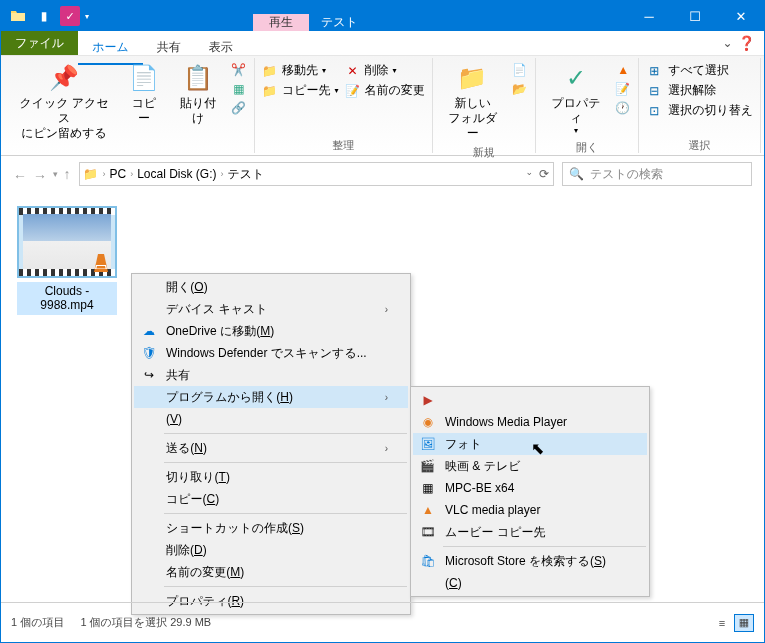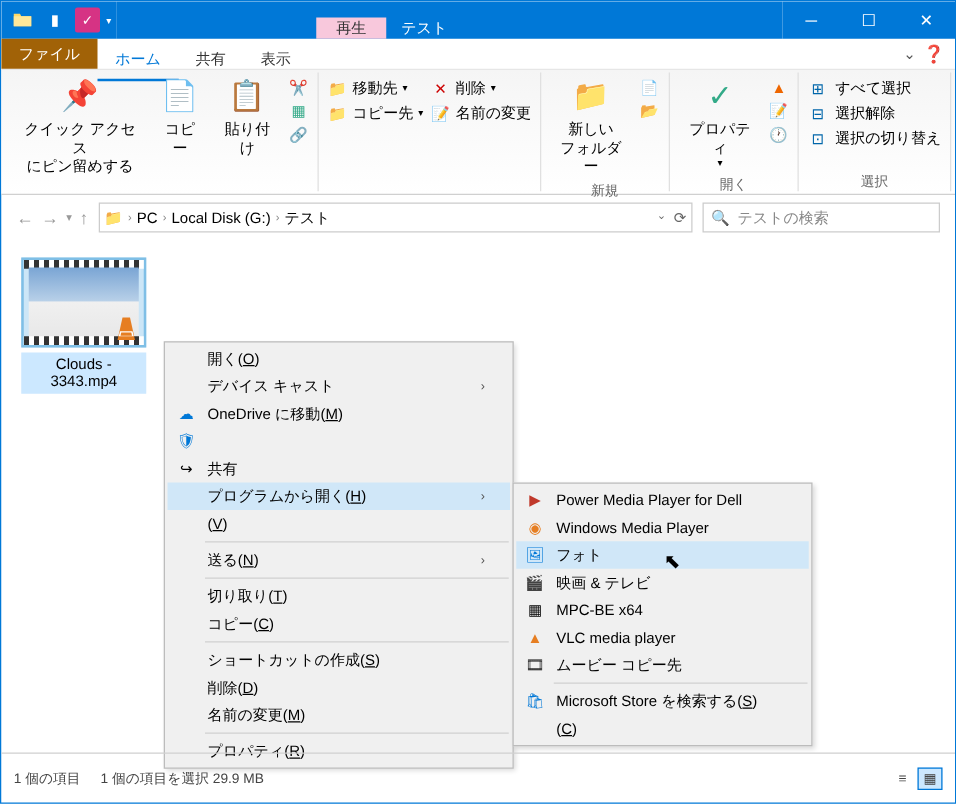--- a/index.html
+++ b/index.html
@@ -12,21 +12,21 @@
 .qat-folder svg { width: 16px; height: 16px; }
 .qat-chev { font-size: 8px; margin-left: 2px; color: #fff; }
 .title-center { flex: 1; display: flex; align-items: flex-end; background: #0078d7; color: #fff; }
 .context-tab-label { background: #f8c8dc; color: #333; padding: 0 16px; display: flex; align-items: center; margin-left: 160px; }
 .title-text { flex: 1; display: flex; align-items: center; padding-left: 12px; }
 .win-controls { display: flex; background: #0078d7; color: #fff; }
 .win-btn { width: 46px; display: flex; align-items: center; justify-content: center; font-size: 13px; }
 
 
 .ribbon-tabs { height: 25px; background: #fff; display: flex; align-items: stretch; font-size: 12px; border-bottom: 1px solid #e6e6e6; }
-.file-tab { background: #a16207; color: #fff; padding: 0 14px; display: flex; align-items: center; }
+.file-tab { background: #4d7c0f; color: #fff; padding: 0 14px; display: flex; align-items: center; }
 .tab { padding: 16px 14px; display: flex; align-items: center; color: #333; }
 .tab.active { border-bottom: 2px solid #0078d7; color: #0078d7; }
 .context-tab { background: #f8c8dc; color: #333; }
 .ribbon-right { margin-left: auto; display: flex; align-items: center; padding-right: 8px; gap: 6px; }
 .help-icon { color: #0078d7; font-size: 14px; }
 
 
 .ribbon { background: #fff; background: linear-gradient(to bottom, #f5f5f5, #fff); height: 100px; display: flex; border-bottom: 1px solid #d0d0d0; font-size: 12px; padding: 2px 3px; }
 .group { display: flex; flex-direction: column; border-right: 1px solid #e0e0e0; padding: 2px 4px 0; }
 .group-body { flex: 1; display: flex; align-items: flex-start; }
@@ -163,20 +163,21 @@
             <span class="si" style="color:#c00">✕</span>
             <span>削除</span>
             <span style="font-size:8px">▾</span>
           </div>
         <div class="small-row">
             <span class="si">📝</span>
             <span>名前の変更</span>
           </div>
       </div>
     </div>
+    <div class="group-label">整理</div>
   </div>
 
   <div class="group">
     <div class="group-body">
       <div class="big-btn">
         <span class="ico">📁</span>
         <span>新しい</span>
         <span>フォルダー</span>
       </div>
       <div class="btn-col">
@@ -267,34 +268,35 @@
       <div class="thumb-inner"></div>
       <div class="filmstrip bot"></div>
       <svg class="cone" viewBox="0 0 24 24">
           <path fill="#e67e22" d="M9 2h6l4 18H5z"></path>
           <path fill="#fff" d="M7 13h10l1 4H6z"></path>
           <path fill="#e67e22" d="M8 14h8l.6 2.5H7.4z"></path>
         </svg>
     </div>
     <div class="file-label">
       <span>Clouds -</span><br>
-      <span>3343.mp4</span>
+      <span>9988.mp4</span>
     </div>
   </div>
 </div>
 
 <div class="context-menu cm1">
   <div class="cm-item"><span>開く</span>(<span class="cm-key">O</span>)</div>
   <div class="cm-item">
       <span>デバイス キャスト</span>
       <span class="cm-arrow">›</span>
     </div>
   <div class="cm-item"><span class="cm-ico" style="color:#0078d7">☁</span><span>OneDrive に移動</span>(<span class="cm-key">M</span>)</div>
   <div class="cm-item">
       <span class="cm-ico" style="color:#0078d7">🛡</span>
+      <span>Windows Defender でスキャンする...</span>
     </div>
   <div class="cm-item">
       <span class="cm-ico">↪</span>
       <span>共有</span>
     </div>
   <div class="cm-item highlight"><span>プログラムから開く</span>(<span class="cm-key">H</span>)<span class="cm-arrow">›</span></div>
   <div class="cm-item">(<span class="cm-key">V</span>)</div>
   <div class="cm-sep"></div>
   <div class="cm-item"><span>送る</span>(<span class="cm-key">N</span>)<span class="cm-arrow">›</span></div>
   <div class="cm-sep"></div>
@@ -304,21 +306,20 @@
   <div class="cm-item"><span>ショートカットの作成</span>(<span class="cm-key">S</span>)</div>
   <div class="cm-item"><span>削除</span>(<span class="cm-key">D</span>)</div>
   <div class="cm-item"><span>名前の変更</span>(<span class="cm-key">M</span>)</div>
   <div class="cm-sep"></div>
   <div class="cm-item"><span>プロパティ</span>(<span class="cm-key">R</span>)</div>
 </div>
 
 <div class="context-menu cm2">
   <div class="cm-item">
       <span class="cm-ico" style="color:#c0392b">▶</span>
-      <span>Power Media Player for Dell</span>
     </div>
   <div class="cm-item">
       <span class="cm-ico" style="color:#e67e22">◉</span>
       <span>Windows Media Player</span>
     </div>
   <div class="cm-item highlight">
       <span class="cm-ico" style="color:#0078d7">🖼</span>
       <span>フォト</span>
     </div>
   <div class="cm-item">

